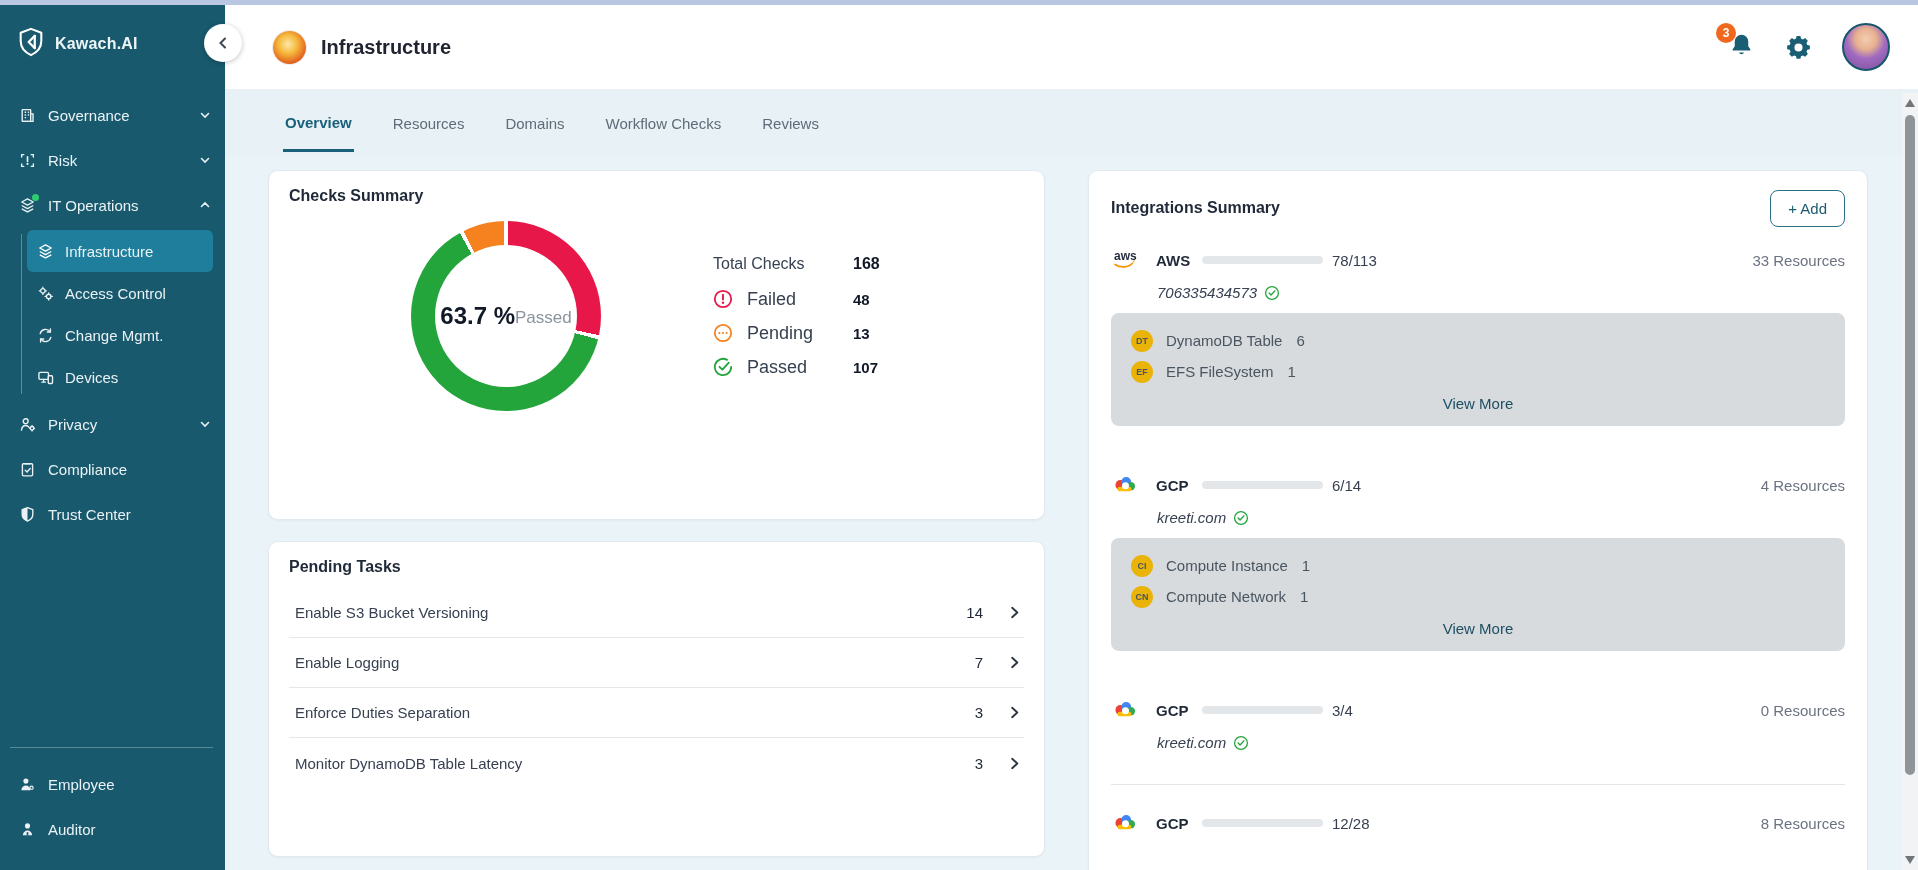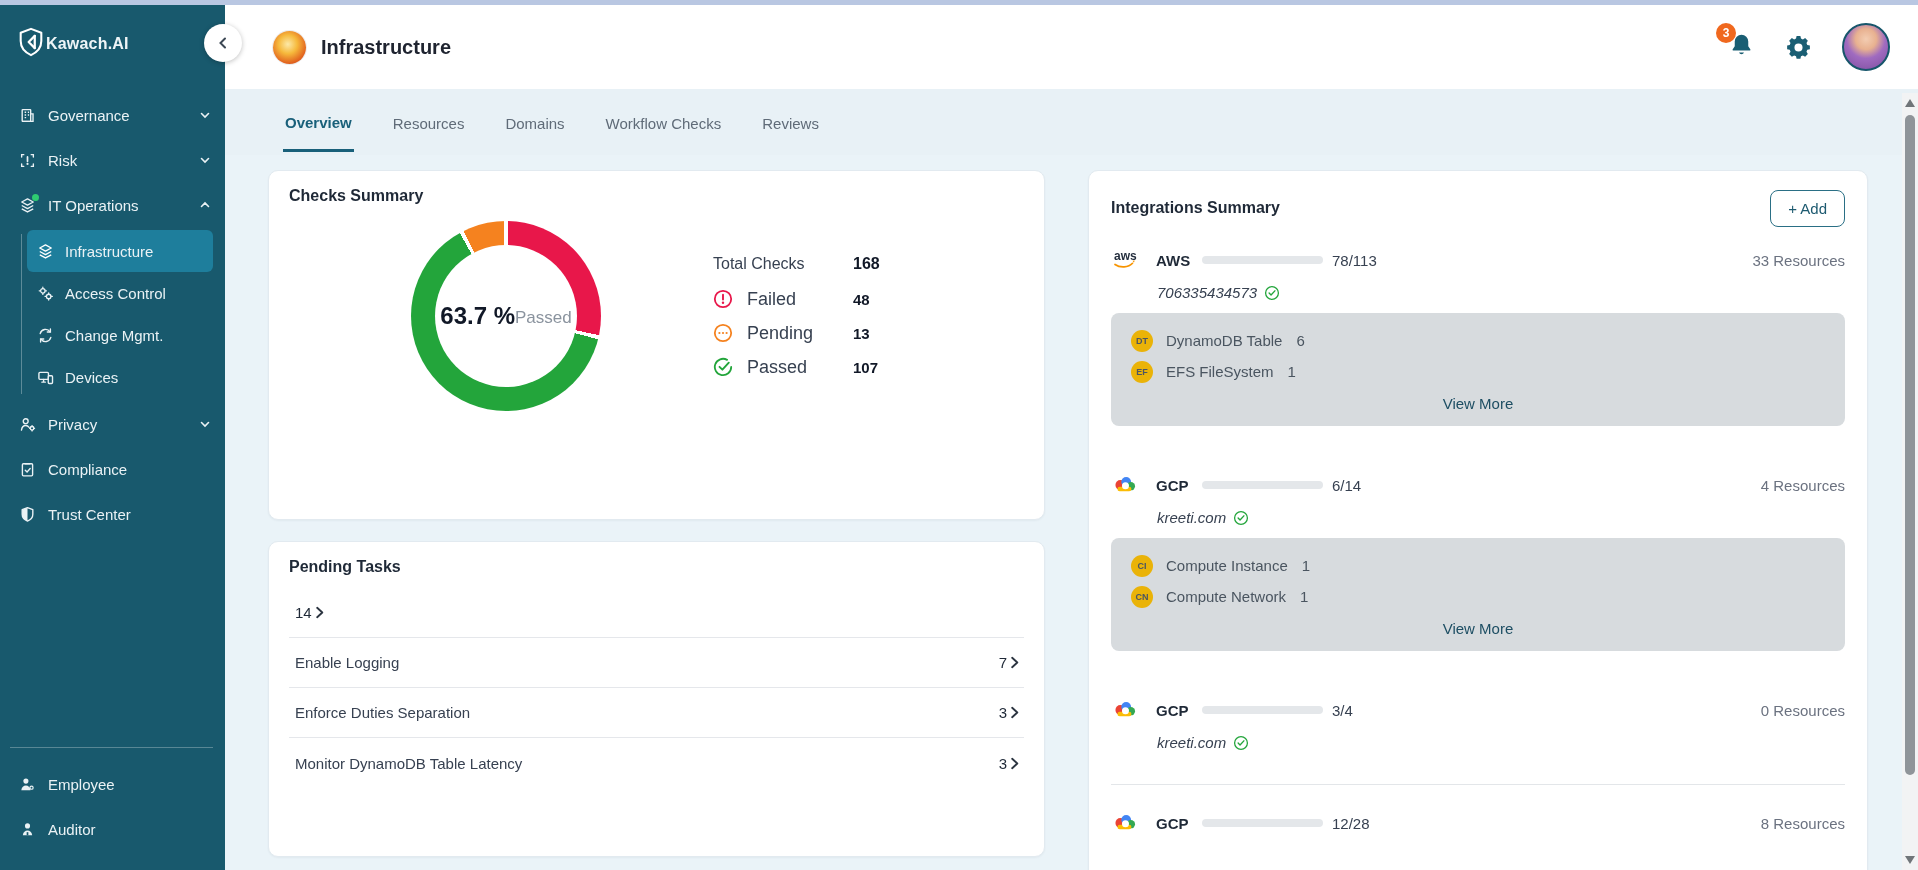--- a/index.html
+++ b/index.html
@@ -2,21 +2,21 @@
 <html><head>
 <meta charset="utf-8">
 <style>
   * { margin:0; padding:0; box-sizing:border-box; }
   html,body { width:1918px; height:870px; overflow:hidden; font-family:"Liberation Sans", sans-serif; background:#fff; }
   .top-strip { height:5px; background:#b9c7e2; width:100%; }
   .app { display:flex; height:865px; position:relative; }
 
   
   .sidebar { width:225px; background:#18596d; color:#eef5f7; display:flex; flex-direction:column; padding:14px 0 18px 0; flex-shrink:0; }
-  .logo-row { display:flex; align-items:center; padding:8px 14px 10px 16px; }
+  .logo-row { display:flex; align-items:center; gap:9px; padding:8px 14px 10px 16px; }
   .logo-row svg { flex-shrink:0; }
   .brand-name { font-size:16px; font-weight:bold; letter-spacing:.2px; }
   .nav { margin-top:22px; }
   .nav-item { display:flex; align-items:center; gap:12px; height:45px; padding:0 14px 0 18px; cursor:pointer; font-size:15px; color:#eaf2f5; }
   .nav-item .nav-label { flex:1; }
   .nav-icon { width:18px; height:18px; display:flex; align-items:center; justify-content:center; position:relative; }
   .nav-icon svg { width:17px; height:17px; }
   .green-dot { position:absolute; top:-3px; right:-3px; width:7px; height:7px; border-radius:50%; background:#2ecc71; }
   .submenu { position:relative; margin:2px 0 4px 0; }
   .submenu:before { content:""; position:absolute; left:21px; top:4px; bottom:4px; width:1px; background:rgba(255,255,255,.30); }
@@ -64,21 +64,21 @@
   .stat-icon { width:20px; height:20px; margin-right:14px; display:flex; }
   .stat-label { font-size:18px; color:#374151; width:106px; }
   .stat-value { font-size:15px; font-weight:bold; color:#111827; }
 
   
   .tasks-card { height:316px; padding:16px 20px 0; }
   .task-list { margin-top:12px; }
   .task-row { display:flex; align-items:center; height:50px; border-bottom:1px solid #e5e7eb; padding:0 2px 0 6px; cursor:pointer; }
   .task-row:last-child { border-bottom:none; }
   .task-label { font-size:15px; color:#374151; flex:1; }
-  .task-count { font-size:15px; color:#1f2937; margin-right:0; }
+  .task-count { font-size:15px; color:#1f2937; margin-right:24px; }
 
   
   .right-col { flex:1; min-width:0; }
   .int-card { height:1000px; padding:14px 22px; }
   .int-header { display:flex; align-items:center; justify-content:space-between; height:46px; }
   .add-btn { border:1px solid #2a6f85; color:#1d5a70; background:#fff; border-radius:8px; font-size:15px; padding:9px 17px; cursor:pointer; font-family:inherit; }
   .int-row { display:flex; align-items:center; height:34px; }
   .int-row.first { margin-top:12px; }
   .int-row.spaced { margin-top:42px; }
   .prov-logo { width:36px; display:flex; align-items:center; flex-shrink:0; }
@@ -360,20 +360,21 @@
                 <span class="stat-value">107</span>
               </div>
             </div>
           </div>
         </section>
 
         <section class="card tasks-card">
           <h2 class="card-title">Pending Tasks</h2>
           <div class="task-list">
             <div class="task-row">
+              <span class="task-label">Enable S3 Bucket Versioning</span>
               <span class="task-count">14</span>
               <svg width="15" height="15" viewBox="0 0 16 16" fill="none" stroke="#2b3440" stroke-width="2" stroke-linecap="round" stroke-linejoin="round">
                   <path d="M5.5 3 11 8l-5.5 5"></path>
                 </svg>
             </div>
             <div class="task-row">
               <span class="task-label">Enable Logging</span>
               <span class="task-count">7</span>
               <svg width="15" height="15" viewBox="0 0 16 16" fill="none" stroke="#2b3440" stroke-width="2" stroke-linecap="round" stroke-linejoin="round">
                   <path d="M5.5 3 11 8l-5.5 5"></path>

